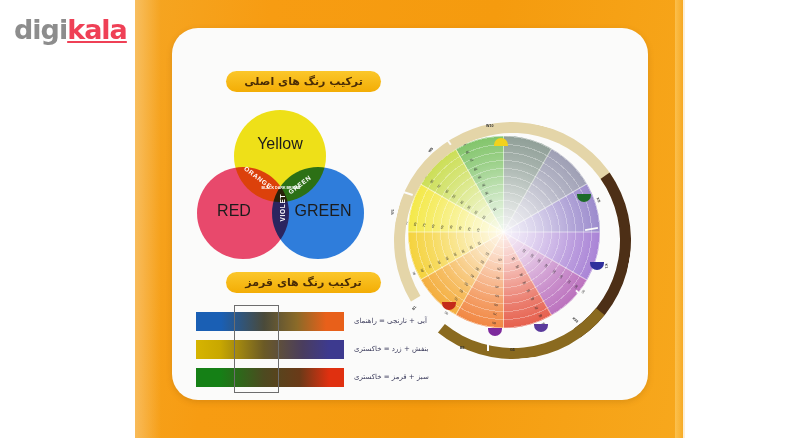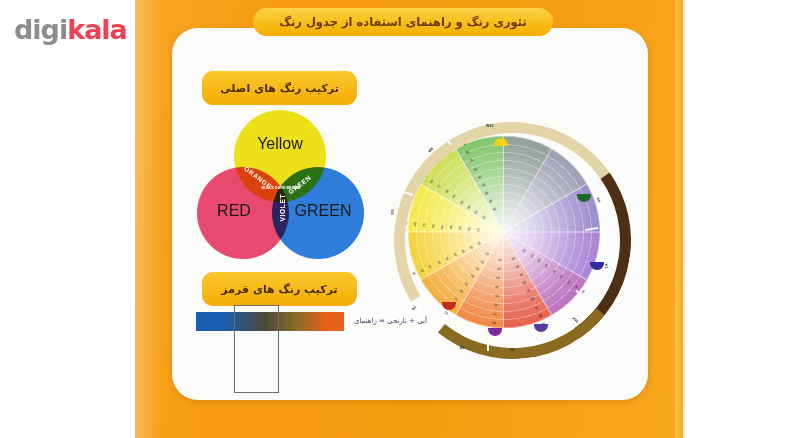--- a/index.html
+++ b/index.html
@@ -3,21 +3,21 @@
 <meta charset="utf-8">
 <style>
   html,body{margin:0;padding:0;background:#ffffff;}
   body{width:800px;height:438px;overflow:hidden;font-family:"Liberation Sans",sans-serif;}
   #stage{position:relative;width:800px;height:438px;background:#ffffff;}
 
   
   .logo{position:absolute;left:14px;top:14px;font-size:27px;font-weight:bold;letter-spacing:-1px;
         font-family:"DejaVu Sans",sans-serif;}
   .logo .a{color:#8d8d8d;}
-  .logo .b{color:#ef4056;}
+  .logo .b{color:#ef4056;text-decoration:underline;}
 
   
   .orange{position:absolute;left:135px;top:0;width:548px;height:438px;
           background:linear-gradient(100deg,#f5a623 0%,#f79c12 22%,#f59b0e 58%,#f7a81d 100%);}
   .orange-gloss{position:absolute;left:135px;top:0;width:26px;height:438px;
           background:linear-gradient(90deg,rgba(255,255,255,.28),rgba(255,255,255,0));}
   .orange-edge{position:absolute;left:675px;top:0;width:10px;height:438px;
           background:linear-gradient(90deg,rgba(255,214,120,.55),rgba(240,150,10,.15));}
   .watermark{position:absolute;left:645px;top:275px;width:120px;height:16px;
           transform:rotate(90deg);transform-origin:0 0;color:rgba(255,255,255,.45);
@@ -28,22 +28,22 @@
         border-radius:26px;box-shadow:0 2px 6px rgba(120,70,0,.20);overflow:hidden;}
 
   
   .banner{position:absolute;left:253px;top:8px;width:300px;height:28px;border-radius:14px;
           background:linear-gradient(180deg,#fcd34a 0%,#f8bd16 55%,#f4ae06 100%);
           display:flex;align-items:center;justify-content:center;}
   .banner span{color:#6b3a08;font-size:11.5px;font-weight:bold;direction:rtl;
                font-family:"DejaVu Sans",sans-serif;}
 
   
-  .pill{position:absolute;border-radius:11px;height:34px;display:flex;align-items:center;
-        justify-content:center;background:linear-gradient(180deg,#fbc72b,#f3ad05);}
+  .pill{position:absolute;border-radius:11px;height:21px;display:flex;align-items:center;
+        justify-content:center;background:linear-gradient(180deg,#fbc72b,#f3ad05);margin-left:24px;}
   .pill span{color:#4a2c06;font-weight:bold;direction:rtl;}
   #pill-primary{left:202px;top:71px;width:155px;}
   #pill-primary span{font-size:11px;font-family:"DejaVu Sans",sans-serif;}
   #pill-complement{left:202px;top:272px;width:155px;}
   #pill-complement span{font-size:11px;font-family:"DejaVu Sans",sans-serif;}
   #pill-colorindex{left:435px;top:71px;width:145px;}
   #pill-colorindex span{font-size:12.5px;letter-spacing:1.4px;font-family:"Liberation Sans",sans-serif;}
 
   
   .venn{position:absolute;left:193px;top:110px;width:175px;height:150px;}
@@ -123,23 +123,20 @@
     <span class="a">digi</span><span class="b">kala</span>
   </div>
 
   <div class="orange"></div>
   <div class="orange-gloss"></div>
   <div class="orange-edge"></div>
   <div class="watermark">www.digikala.com</div>
 
   <div class="card"></div>
 
-  <div class="banner">
-    <span>تئوری رنگ و راهنمای استفاده از جدول رنگ</span>
-  </div>
 
   <div class="pill" id="pill-primary">
     <span>ترکیب رنگ های اصلی</span>
   </div>
   <div class="pill" id="pill-complement">
     <span>ترکیب رنگ های قرمز</span>
   </div>
 
   <div class="venn">
     <div class="c c-yellow"></div>
@@ -151,20 +148,28 @@
     <div class="vlabel" id="lbl-orange">ORANGE</div>
     <div class="vlabel" id="lbl-green">GREEN</div>
     <div class="vlabel" id="lbl-violet">VIOLET</div>
     <div class="vlabel" id="lbl-center">BLACK DARK BROWN</div>
   </div>
 
   <div class="comp">
     <div class="comp-row" style="top:0">
       <div class="bar" id="bar1"></div>
       <div class="eq" style="top:5px">آبی + نارنجی = راهنمای</div>
+    </div>
+    <div class="comp-row" style="top:28px">
+      <div class="bar" id="bar2"></div>
+      <div class="eq" style="top:5px">بنفش + زرد = خاکستری</div>
+    </div>
+    <div class="comp-row" style="top:56px">
+      <div class="bar" id="bar3"></div>
+      <div class="eq" style="top:5px">سبز + قرمز = خاکستری</div>
     </div>
     <div class="comp-box"></div>
   </div>
 
   <div class="wheel-wrap">
     <div class="wheel"></div>
     <div class="wheel-fade"></div>
     <div id="spokes">
         <div class="spoke" style="transform: rotate(0deg);"></div>
         <div class="spoke" style="transform: rotate(30deg);"></div>

